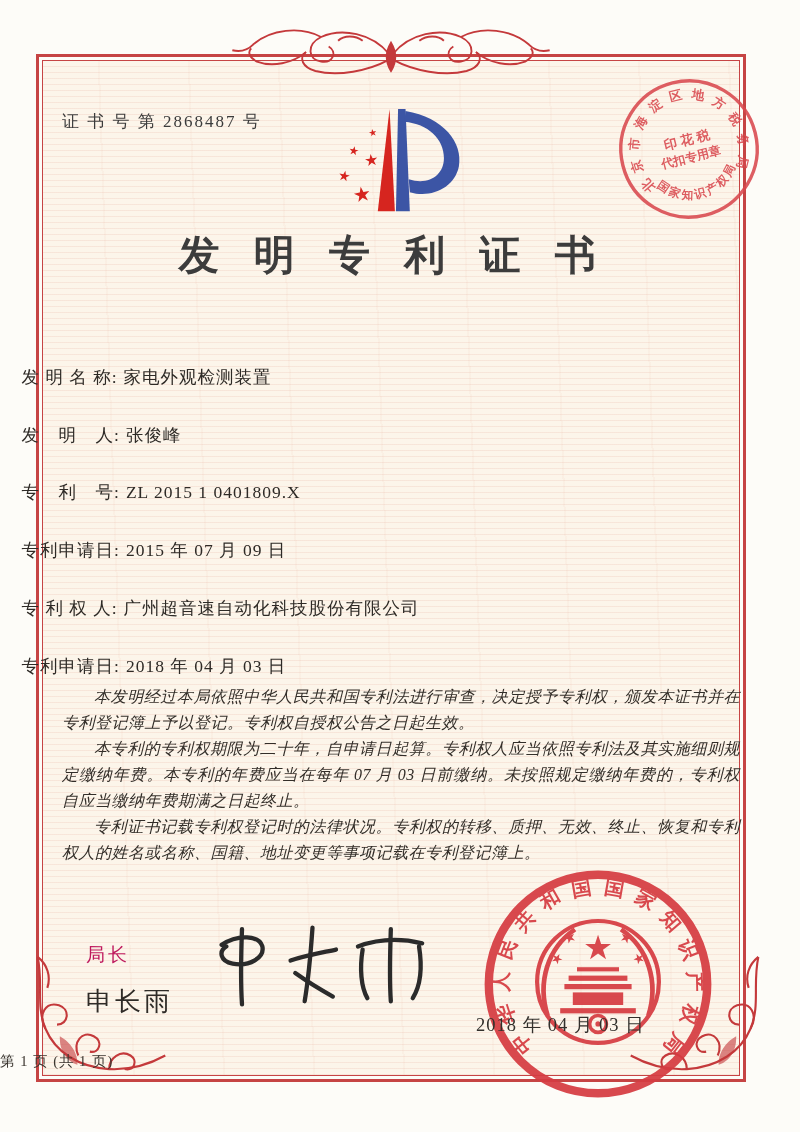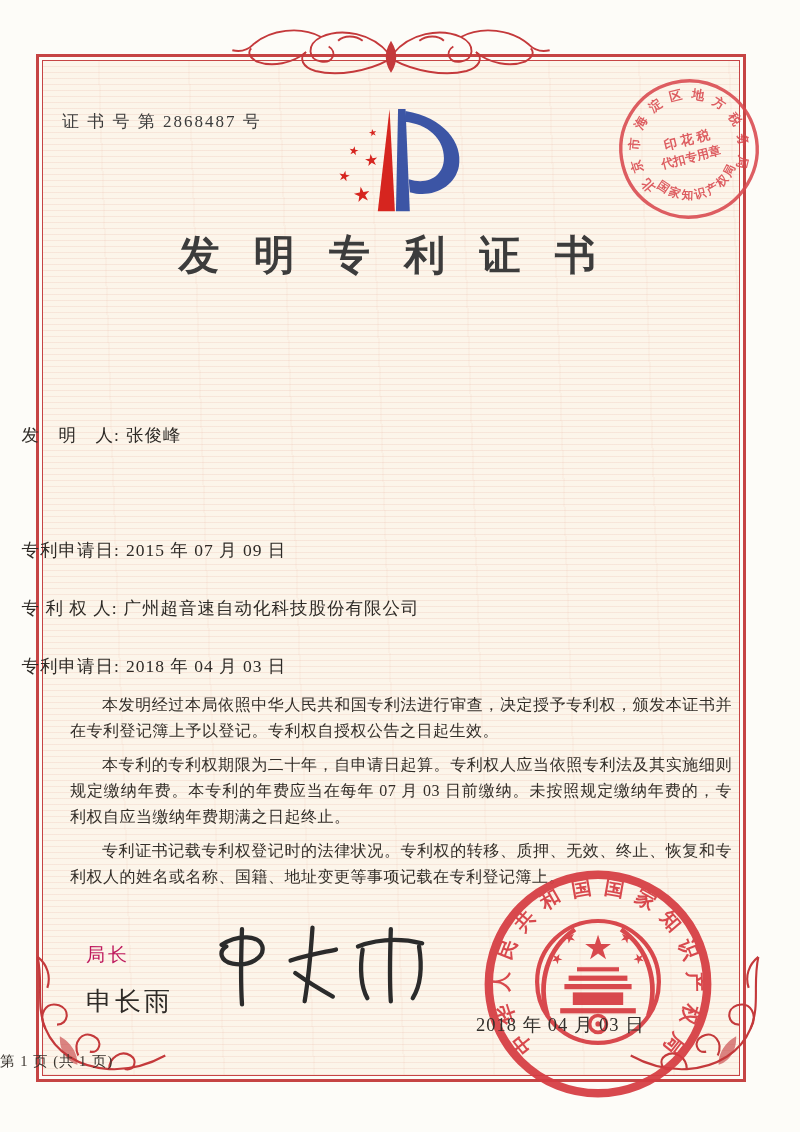--- a/index.html
+++ b/index.html
@@ -30,21 +30,21 @@
     position:absolute;left:0;right:14px;top:228px;text-align:center;
     font-size:41px;font-weight:600;color:#3c3c3c;letter-spacing:12px;
   }
   .field{position:absolute;left:0;font-size:17.5px;color:#2e2a26;letter-spacing:1px;white-space:pre;}
   .f1{top:344px}.f2{top:402px}.f3{top:459px}.f4{top:517px}.f5{top:575px}.f6{top:633px}
   .fvalue{margin-left:6px;}
   .body-text{
     position:absolute;left:62px;top:684px;width:678px;
     font-size:16px;line-height:26px;color:#332e29;text-align:justify;letter-spacing:0.5px;
   }
-  .body-text p{margin:8px;text-indent:2em;}
+  .body-text p{margin:0;text-indent:2em;font-style:italic;}
   .officer-title{position:absolute;left:86px;top:942px;font-size:19px;color:#be185d;letter-spacing:3px;}
   .officer-name{position:absolute;left:86px;top:984px;font-size:26px;color:#2f2b27;letter-spacing:3px;}
   .signature{position:absolute;left:195px;top:916px;width:235px;height:100px;}
   .seal{position:absolute;left:472px;top:858px;width:252px;height:252px;opacity:0.93;}
   .seal-date{
     position:absolute;left:476px;top:1012px;font-size:18.5px;color:#33302c;
     letter-spacing:1px;font-weight:500;
   }
   .tax-stamp{position:absolute;left:616px;top:76px;width:146px;height:146px;transform:rotate(-14deg);opacity:0.88;}
   .footer{position:absolute;left:0;right:14px;top:1052px;text-align:left;font-size:14.5px;color:#3a352f;letter-spacing:1px;}
@@ -121,22 +121,28 @@
         <text x="30" y="102" font-size="19" transform="rotate(-10 30 102)">★</text>
       </g>
       <polygon points="63,14 52,110 68,110" fill="#d6251f"></polygon>
       <polygon points="71,14 78,14 82,110 69,110" fill="#3c55a5"></polygon>
       <path d="M78 16 C114 22 132 46 128 68 C124 88 102 98 82 92 L81 80 C100 86 114 76 114 60 C114 42 99 28 77 26 Z" fill="#3c55a5"></path>
     </svg>
   </div>
 
   <div class="title">发 明 专 利 证 书</div>
 
+  <div class="field f1">
+    <span>发 明 名 称:</span><span class="fvalue">家电外观检测装置</span>
+  </div>
   <div class="field f2">
     <span>发　明　人:</span><span class="fvalue">张俊峰</span>
+  </div>
+  <div class="field f3">
+    <span>专　利　号:</span><span class="fvalue">ZL 2015 1 0401809.X</span>
   </div>
   <div class="field f4">
     <span>专利申请日:</span><span class="fvalue">2015 年 07 月 09 日</span>
   </div>
   <div class="field f5">
     <span>专 利 权 人:</span><span class="fvalue">广州超音速自动化科技股份有限公司</span>
   </div>
   <div class="field f6">
     <span>专利申请日:</span><span class="fvalue">2018 年 04 月 03 日</span>
   </div>

